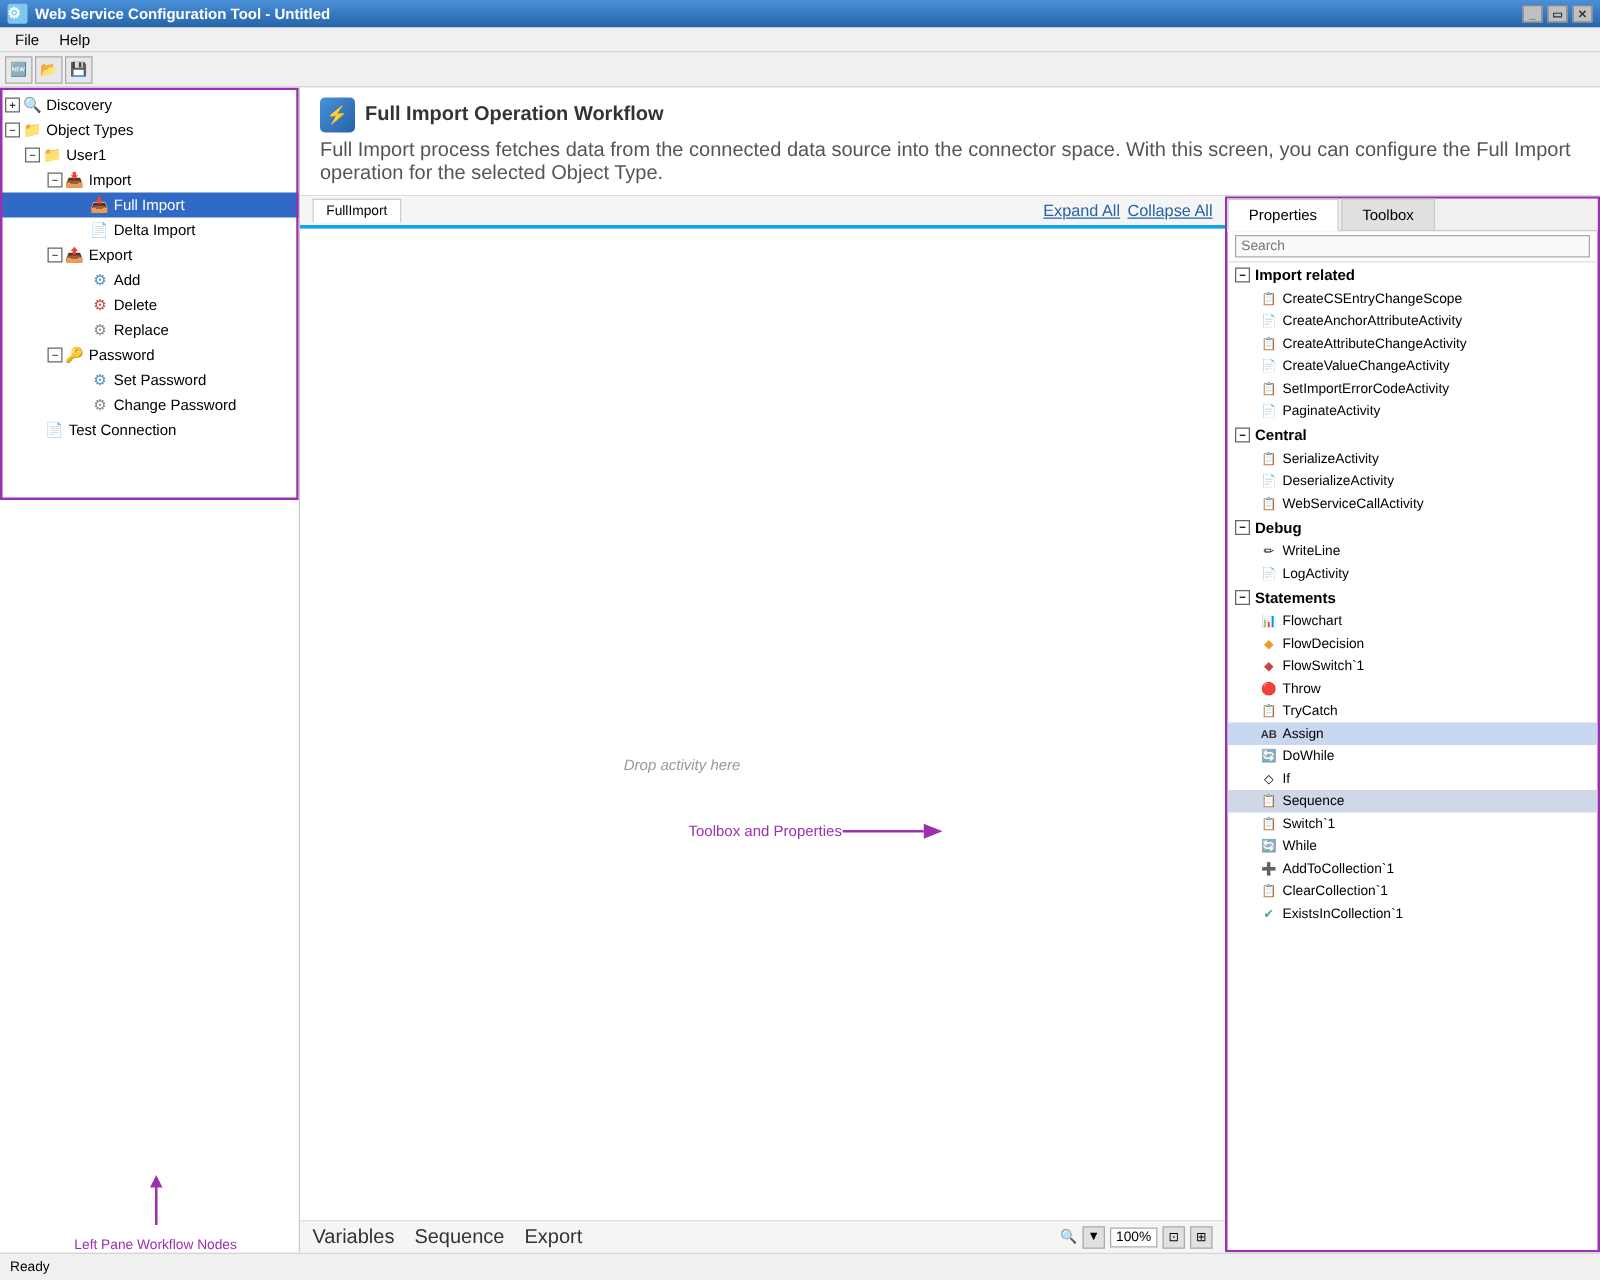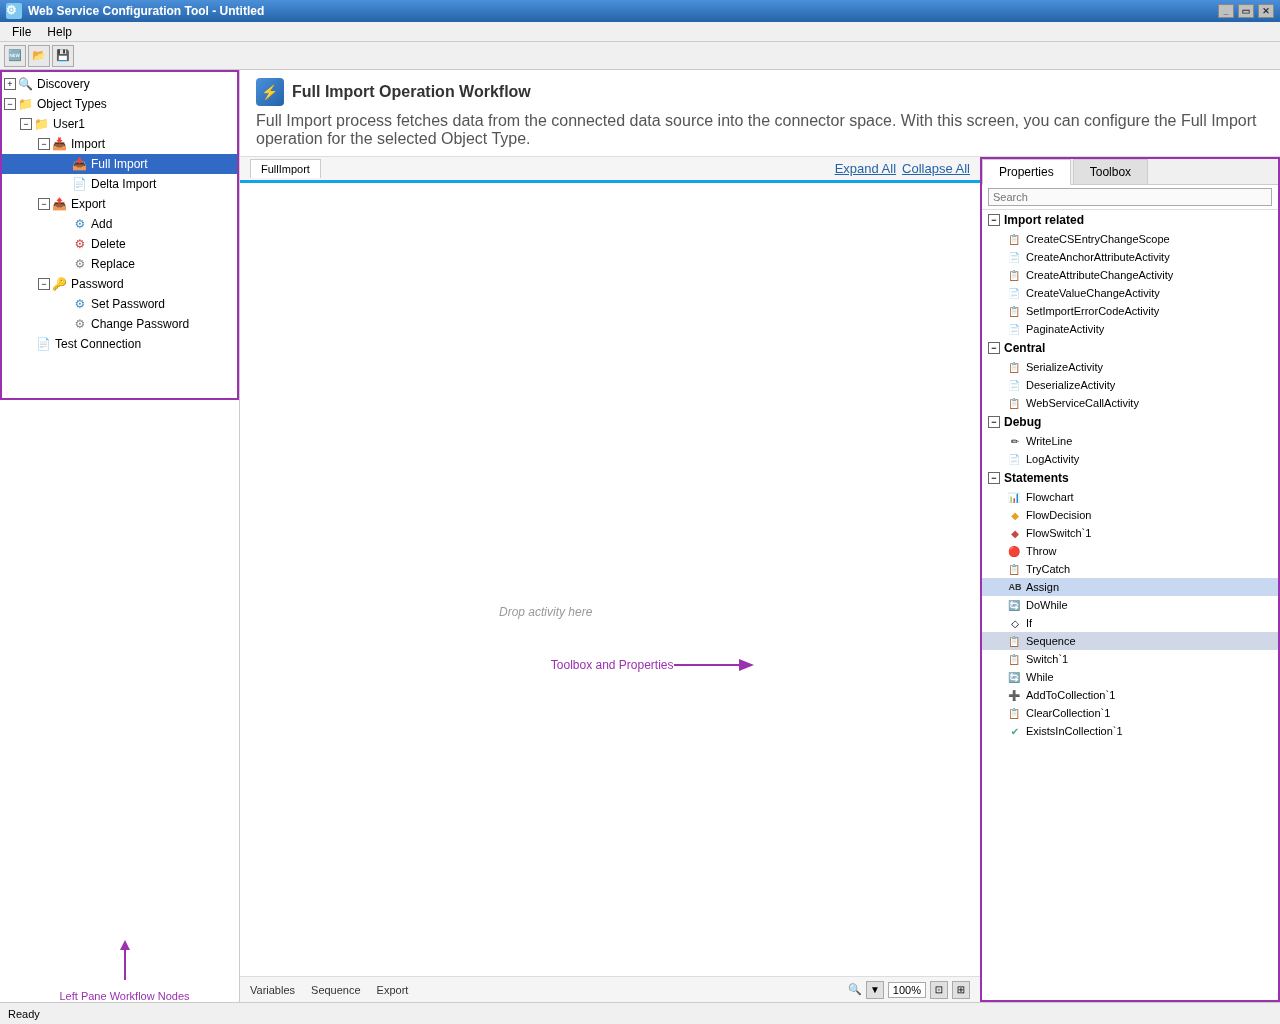--- a/index.html
+++ b/index.html
@@ -197,21 +197,21 @@
 
     #designer-bottom {
       height: 26px;
       background: #f5f5f5;
       border-top: 1px solid #ddd;
       display: flex;
       align-items: center;
       padding: 0 10px;
       gap: 16px;
     }
-    .bottom-tab { font-size: 11px; cursor: pointer; color: #333; }
+    .bottom-tab { font-size: 16px; cursor: pointer; color: #333; }
     .zoom-controls { margin-left: auto; display: flex; align-items: center; gap: 4px; }
     .zoom-btn { width: 18px; height: 18px; background: #e0e0e0; border: 1px solid #aaa; display: flex; align-items: center; justify-content: center; cursor: pointer; font-size: 10px; }
     .zoom-val { font-size: 11px; padding: 1px 4px; background: white; border: 1px solid #aaa; min-width: 36px; text-align: center; }
 
     
     #toolbox-panel {
       width: 300px;
       border-left: 2px solid #9b30b0;
       display: flex;
       flex-direction: column;

